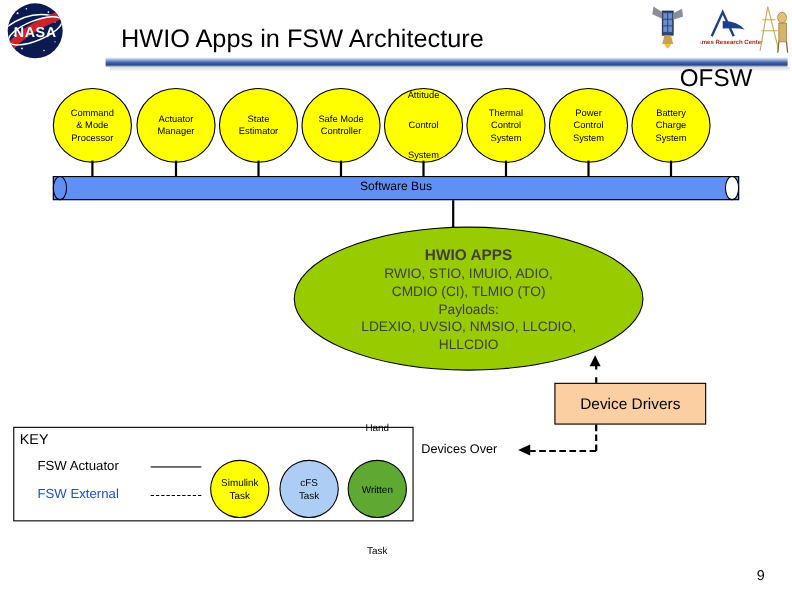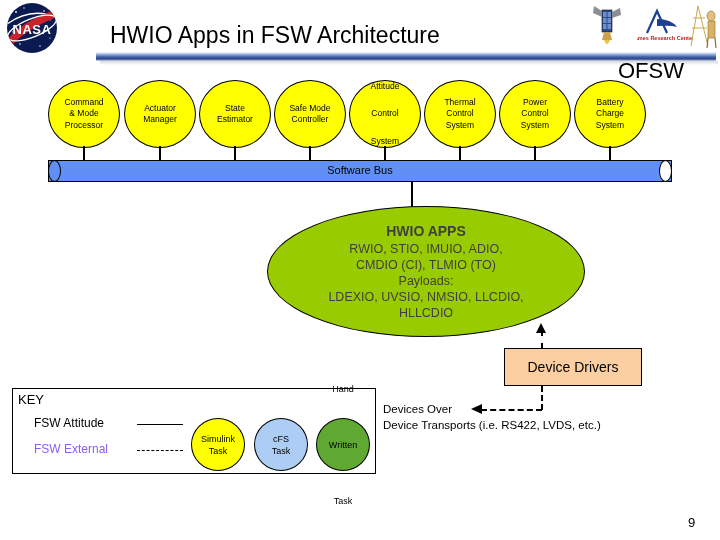--- a/index.html
+++ b/index.html
@@ -208,21 +208,21 @@
     color: #000;
   }
   #key-internal-label {
     position: absolute;
     left: 34px; top: 416px;
     font-size: 12px; color: #000;
   }
   #key-external-label {
     position: absolute;
     left: 34px; top: 442px;
-    font-size: 12px; color: #8b5cf6;
+    font-size: 12px; color: #1d4ed8;
   }
   #key-internal-line {
     position: absolute;
     left: 137px; top: 424px;
     width: 46px; height: 0;
     border-top: 1.6px solid #000;
   }
   #key-external-line {
     position: absolute;
     left: 137px; top: 450px;
@@ -387,26 +387,25 @@
 
 <div id="ellipse-arrow-head"></div>
 <div id="dd-dash-up"></div>
 <div id="device-drivers">Device Drivers</div>
 <div id="dd-dash-down"></div>
 <div id="dd-dash-horiz"></div>
 <div id="dd-arrow-head"></div>
 
 <div id="data-text">
     <div>Devices Over</div>
-    <div>Device Transports (i.e. RS422, LVDS, etc.)</div>
   </div>
 
 <div id="key-box"></div>
 <div id="key-title">KEY</div>
-<div id="key-internal-label">FSW Attitude</div>
+<div id="key-internal-label">FSW Actuator</div>
 <div id="key-external-label">FSW External</div>
 <div id="key-internal-line"></div>
 <div id="key-external-line"></div>
 
 <div id="key-simulink" class="key-circle" style="background: rgb(255, 255, 0);">
     <div>Simulink</div>
     <div>Task</div>
   </div>
 <div id="key-cfs" class="key-circle" style="background: rgb(174, 205, 245);">
     <div>cFS</div>

